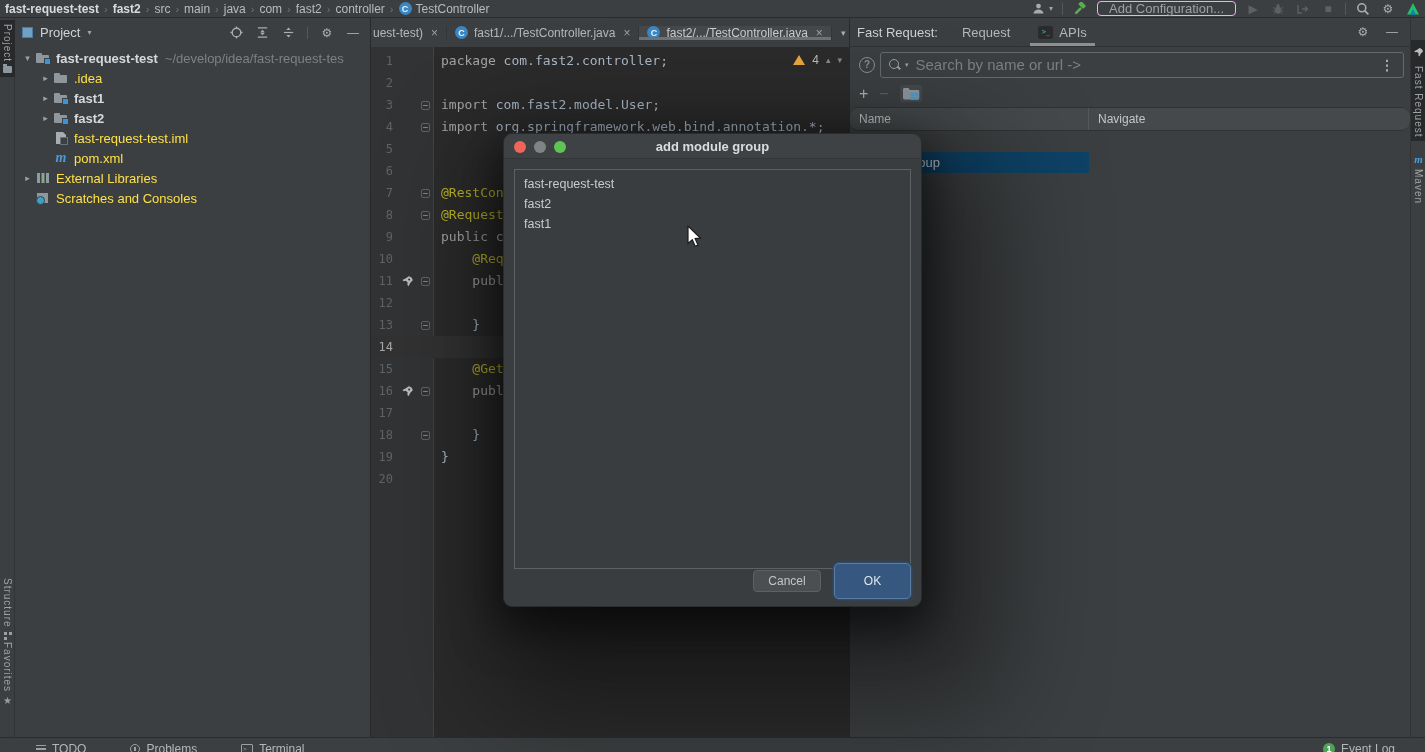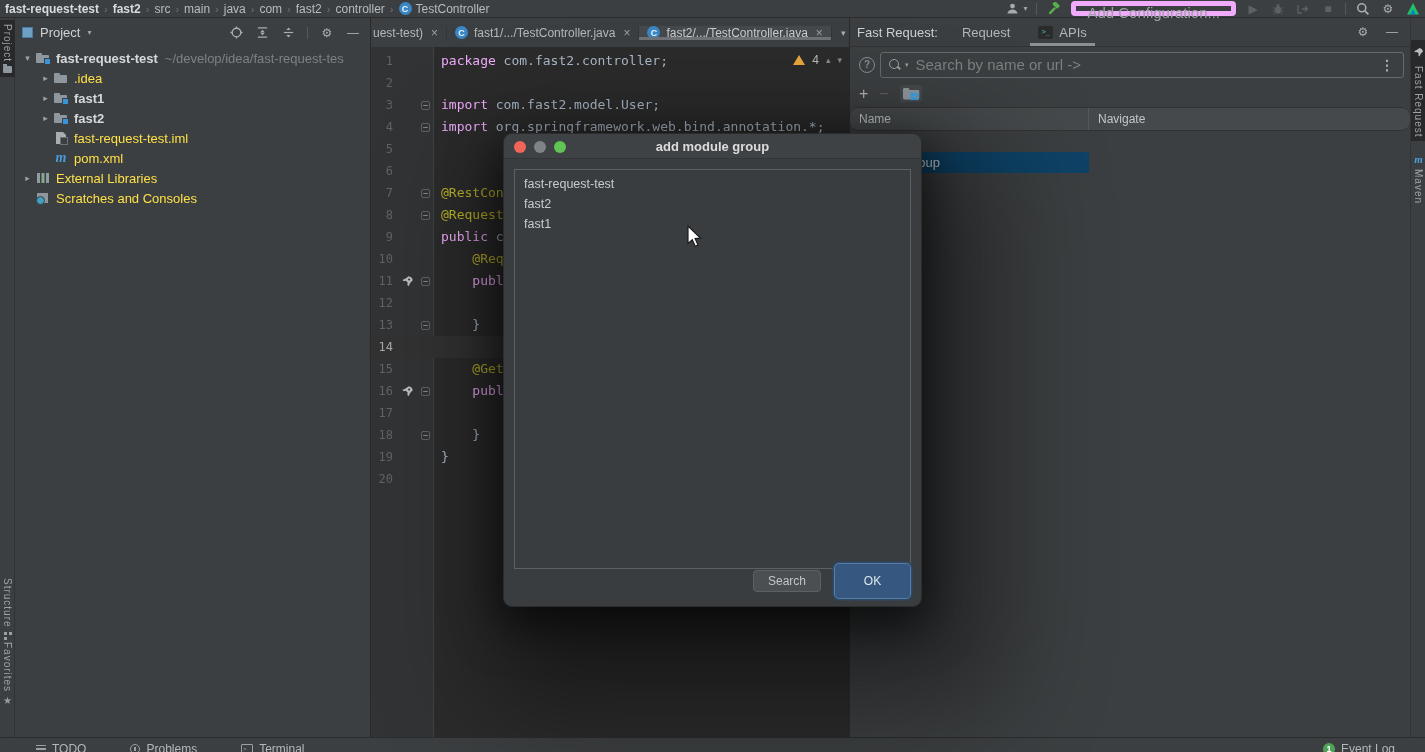--- a/index.html
+++ b/index.html
@@ -10,21 +10,21 @@
   .top-bar { position:absolute; left:0; top:0; width:1425px; height:18px; background:#3c3f41; border-bottom:1px solid #2b2b2b; display:flex; align-items:center; font-size:12px; z-index:4; }
   .bc-wrap { display:flex; align-items:center; padding-left:5px; white-space:nowrap; overflow:hidden; flex:1; }
   .bc-item { color:#b8bbbd; cursor:default; display:flex; align-items:center; gap:4px; }
   .bc-item.bold { color:#d8dbdd; font-weight:bold; }
   .bc-sep { color:#6f7375; padding:0 5px; font-size:11px; }
   .cicon { width:13px; height:13px; border-radius:50%; background:#3987c5; color:#eef3f7; font-size:9px; font-weight:bold; display:inline-flex; align-items:center; justify-content:center; flex:none; }
   .top-actions { display:flex; align-items:center; gap:9px; padding-right:4px; }
   .ta-ic { display:inline-flex; align-items:center; justify-content:center; width:16px; height:16px; color:#a9adaf; font-size:12px; }
   .ta-ic.dis { color:#5d6163; }
   .ta-sep { width:1px; height:12px; background:#54585a; }
-  .add-config { height:15px; border:5px solid #f0abfc; border-radius:4px; color:#9da1a4; font-size:15px; line-height:13px; padding:0 11px; background:transparent; }
+  .add-config { height:15px; border:1px solid #f0abfc; border-radius:4px; color:#9da1a4; font-size:13px; line-height:13px; padding:0 11px; background:transparent; }
   .caret { font-size:8px; color:#9da1a3; margin-left:-6px; }
 
   
   .left-stripe { position:absolute; left:0; top:18px; width:15px; bottom:15px; background:#3c3f41; border-right:1px solid #313335; z-index:3; }
   .right-stripe { position:absolute; right:0; top:18px; width:15px; bottom:15px; background:#3c3f41; border-left:1px solid #313335; z-index:3; }
   .stripe-btn { position:absolute; left:0; width:15px; display:flex; flex-direction:column; align-items:center; gap:4px; padding:4px 0; cursor:default; }
   .stripe-btn.active { background:#27292b; }
   .vtext { writing-mode:vertical-rl; font-size:10px; color:#9fa3a5; letter-spacing:1px; line-height:15px; }
   .s-ic { flex:none; }
   .mini-folder { width:9px; height:7px; background:#8f979e; border-radius:1px; position:relative; }
@@ -71,21 +71,21 @@
   .code-area { position:absolute; left:0; right:0; top:29px; bottom:0; overflow:hidden; padding-top:3px; }
   .gutter-bg { position:absolute; left:0; top:0; bottom:0; width:63px; background:#313335; border-right:1px solid #3f4345; }
   .cl { position:relative; display:flex; height:22px; line-height:22px; font-family:"DejaVu Sans Mono", monospace; font-size:13px; }
   .cl.current { background:#323232; }
   .lnum { width:26px; flex:none; text-align:right; padding-right:4px; color:#606366; font-size:12px; }
   .cl.current .lnum { color:#a4a7a9; }
   .rslot { width:20px; flex:none; display:flex; align-items:center; justify-content:center; }
   .fslot { width:17px; flex:none; display:flex; align-items:center; justify-content:center; }
   .foldbox { width:9px; height:9px; border:1px solid #5f6366; border-radius:2px; color:#9da1a3; font-size:9px; line-height:7px; text-align:center; }
   .ct { padding-left:7px; white-space:pre; color:#a9b7c6; }
-  .kw { color:#f0abfc; } .ann { color:#bbb529; } .pl { color:#a9b7c6; }
+  .kw { color:#a3a3a3; } .ann { color:#bbb529; } .pl { color:#a9b7c6; }
   .inspect { position:absolute; right:7px; top:6px; display:flex; align-items:center; gap:7px; z-index:1; }
   .warn-tri { width:0; height:0; border-left:6px solid transparent; border-right:6px solid transparent; border-bottom:10px solid #e9a63c; }
   .warn-num { color:#b9bcbe; font-size:12px; }
   .insp-ch { color:#85898b; font-size:9px; }
 
   
   .fr-panel { position:absolute; left:849px; top:18px; width:561px; bottom:15px; background:#3c3f41; border-left:1px solid #2b2b2b; }
   .fr-header { height:29px; border-bottom:1px solid #323232; display:flex; align-items:center; padding-left:7px; font-size:13px; }
   .fr-title { color:#cdd0d2; margin-right:24px; }
   .fr-tab { color:#b4b7b9; margin-right:24px; cursor:default; height:100%; display:flex; align-items:center; }
@@ -597,21 +597,21 @@
         <span class="light green"></span>
       </span>
       <span>add module group</span>
     </div>
     <div class="dlg-list" id="dlg-list">
         <div class="dlg-item">fast-request-test</div>
         <div class="dlg-item">fast2</div>
         <div class="dlg-item">fast1</div>
       </div>
     <div class="dlg-footer">
-      <button class="btn btn-cancel">Search</button>
+      <button class="btn btn-cancel">Cancel</button>
       <button class="btn btn-ok">OK</button>
     </div>
   </div>
 
   <svg class="cursor" width="19" height="26">
     <path d="M3 1 L3 18.5 L7.3 14.7 L10.2 21.3 L13 20.1 L10.1 13.6 L15.6 13.2 Z" fill="#ffffff" stroke="#1c1c1c" stroke-width="1.2"></path>
   </svg>
 
 </div>
 

